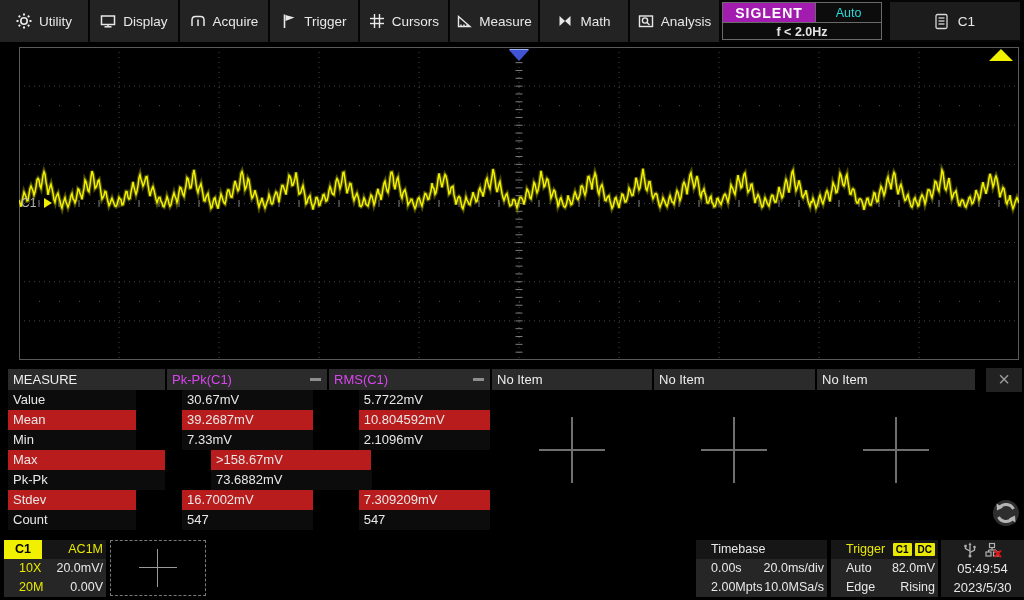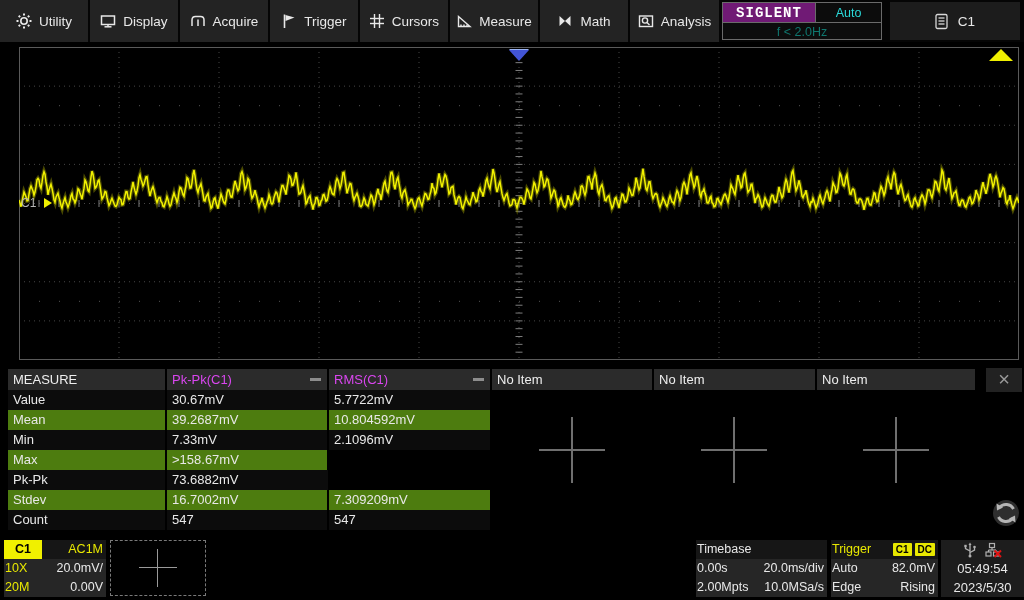--- a/index.html
+++ b/index.html
@@ -8,27 +8,27 @@
 
   
   .menubar{position:absolute;left:0;top:0;width:1024px;height:42px;background:#050505;}
   .menu-item{position:absolute;top:0;height:42px;width:88px;background:#232323;
              display:flex;align-items:center;justify-content:center;gap:7px;
              font-size:13.5px;color:#e8e8e8;cursor:default;}
   .menu-item svg{flex:0 0 auto;}
   .brand-box{position:absolute;left:722px;top:2px;width:160px;height:38px;
              border:1px solid #6a6a6a;box-sizing:border-box;background:#0c0c0c;}
   .brand-row{display:flex;height:19px;border-bottom:1px solid #6a6a6a;}
-  .brand-cell{width:92px;background:#701a75;border-right:1px solid #6a6a6a;
+  .brand-cell{width:92px;background:#a21caf;border-right:1px solid #6a6a6a;
               color:#fff;font-weight:bold;font-size:14px;letter-spacing:1px;
-              display:flex;align-items:center;justify-content:center;font-family:Liberation Mono, monospace;}
+              display:flex;align-items:center;justify-content:center;}
   .auto-cell{flex:1;display:flex;align-items:center;justify-content:center;
              color:#2ad8d8;font-size:12.5px;}
   .freq-row{height:17px;display:flex;align-items:center;justify-content:center;
-            color:#0f766e;font-size:12.5px;}
+            color:#e5e5e5;font-size:12.5px;font-weight:bold;}
   .active-src{position:absolute;left:890px;top:2px;width:130px;height:38px;background:#1c1c1c;
               display:flex;align-items:center;justify-content:center;gap:10px;font-size:13.5px;}
 
   
   #grat-wrap{position:absolute;left:19px;top:47px;width:1000px;height:313px;}
   .ch-marker-label{position:absolute;left:21px;top:196px;font-size:12px;color:#b4b4b4;}
   .ch-marker-arrow{position:absolute;left:44px;top:198px;width:0;height:0;
                    border-top:5px solid transparent;border-bottom:5px solid transparent;
                    border-left:8px solid #f0f000;}
   .trig-pos-marker{position:absolute;left:509px;top:50px;width:0;height:0;
@@ -36,44 +36,44 @@
                    border-top:11px solid #4254d6;filter:drop-shadow(0 -1px 0 #9ab4f4);}
   .trig-level-marker{position:absolute;left:989px;top:49px;width:0;height:0;
                    border-left:12px solid transparent;border-right:12px solid transparent;
                    border-bottom:12px solid #f0f000;}
 
   
   .m-head{position:absolute;top:369px;height:21px;line-height:21px;font-size:13px;
           background:#2b2b2b;box-sizing:border-box;padding-left:5px;color:#eee;}
   .m-head .minus{position:absolute;right:6px;top:9px;width:11px;height:3px;background:#8d8d8d;}
   .m-head.yellow{color:#d946ef;}
-  .m-row{position:absolute;left:8px;width:482px;height:20px;display:flex;font-size:13px;}
+  .m-row{position:absolute;left:8px;width:482px;height:20px;display:flex;font-size:13px;gap:44px;}
   .m-cell{line-height:20px;box-sizing:border-box;}
   .m-label{width:157px;margin-right:2px;padding-left:5px;}
   .m-v1{width:160px;margin-right:2px;padding-left:5px;}
   .m-v2{width:161px;padding-left:5px;}
   .row-dark .m-cell{background:#0c0c0c;}
-  .row-lite .m-cell{background:#4d7c0f;}
+  .row-lite .m-cell{background:#b91c1c;}
   .close-btn{position:absolute;left:986px;top:368px;width:36px;height:24px;background:#222;
              color:#9a9a9a;font-size:20px;line-height:23px;text-align:center;}
   .add-meas{position:absolute;width:66px;height:66px;}
   .add-meas .h{position:absolute;left:0;top:32px;width:66px;height:2px;background:#6f6f6f;}
   .add-meas .v{position:absolute;left:32px;top:0;width:2px;height:66px;background:#6f6f6f;}
   .refresh-btn{position:absolute;left:991px;top:498px;width:30px;height:30px;}
 
   
   .fbox{position:absolute;top:540px;height:57px;font-size:12.5px;}
   .frow{height:19px;line-height:19px;display:flex;background:#262626;}
   .frow.hdr{background:#161616;}
   .yellow{color:#e8e800;}
   .ch-box{left:4px;width:102px;}
   .c1-badge{width:38px;background:#f0f000;color:#000;font-weight:bold;text-align:center;}
   .flex1{flex:1;}
   .tr{text-align:right;padding-right:3px;}
-  .pl{padding-left:1px;}
+  .pl{padding-left:15px;}
   .dash-box{position:absolute;left:110px;top:540px;width:96px;height:56px;
             border:1px dashed #7a7a7a;box-sizing:border-box;}
   .dash-box .h{position:absolute;left:28px;top:26px;width:38px;height:1px;background:#9a9a9a;}
   .dash-box .v{position:absolute;left:46px;top:8px;width:1px;height:38px;background:#9a9a9a;}
   .tb-box{left:696px;width:131px;}
   .trg-box{left:831px;width:107px;}
   .badge{background:#e8e800;color:#000;font-size:10px;font-weight:bold;height:13px;
          line-height:13px;padding:0 3px;margin:3px 0 0 3px;border-radius:1px;}
   .clock-box{left:941px;width:83px;background:#1d1d1d;text-align:center;}
   .clock-box .icons{height:19px;display:flex;align-items:center;justify-content:center;gap:8px;}

